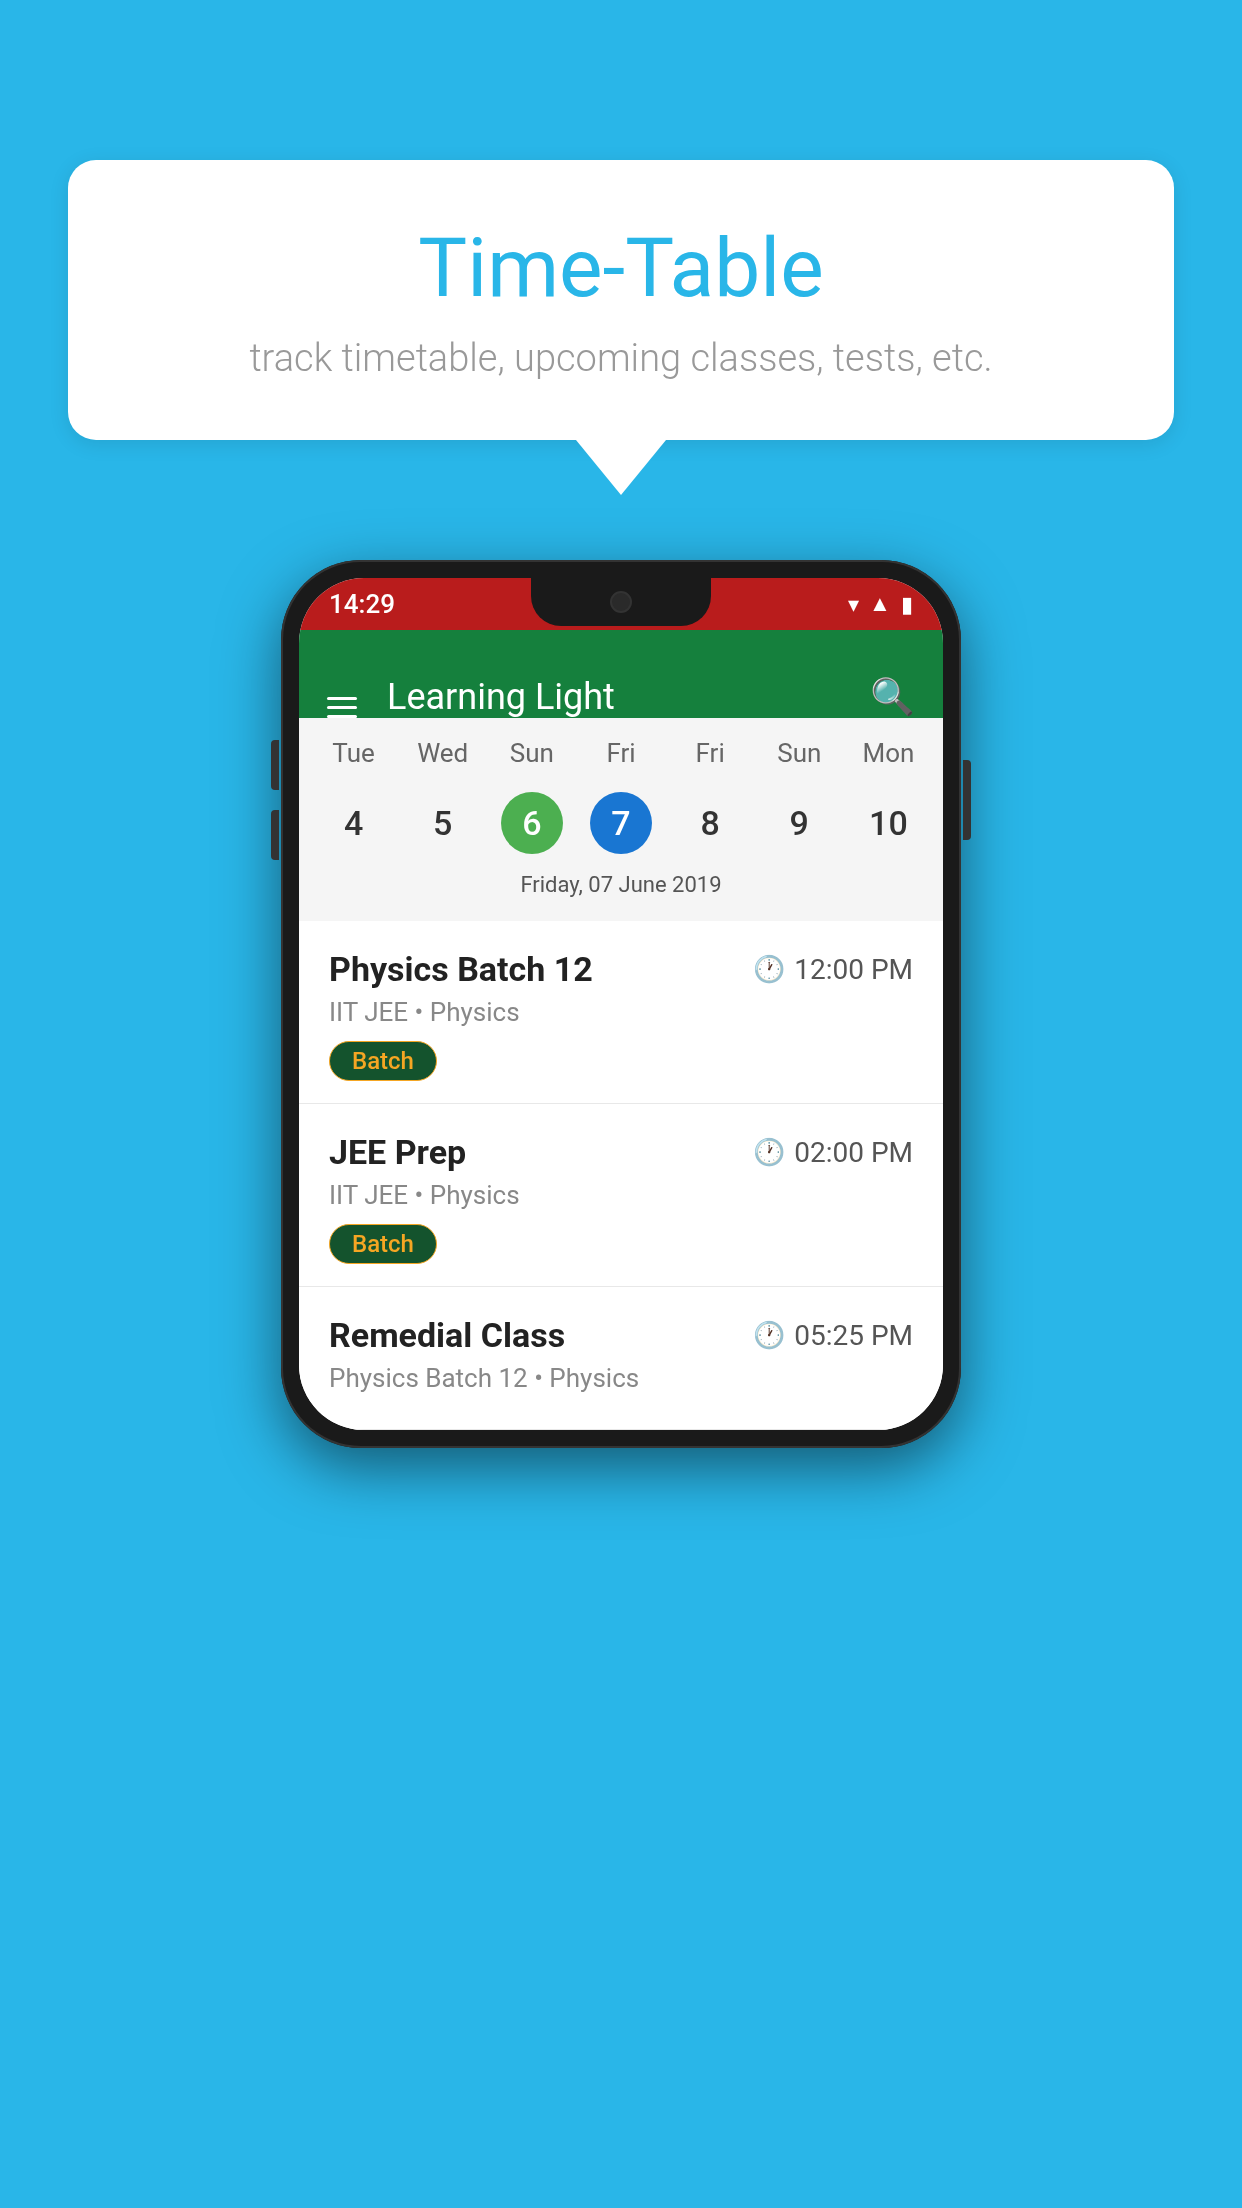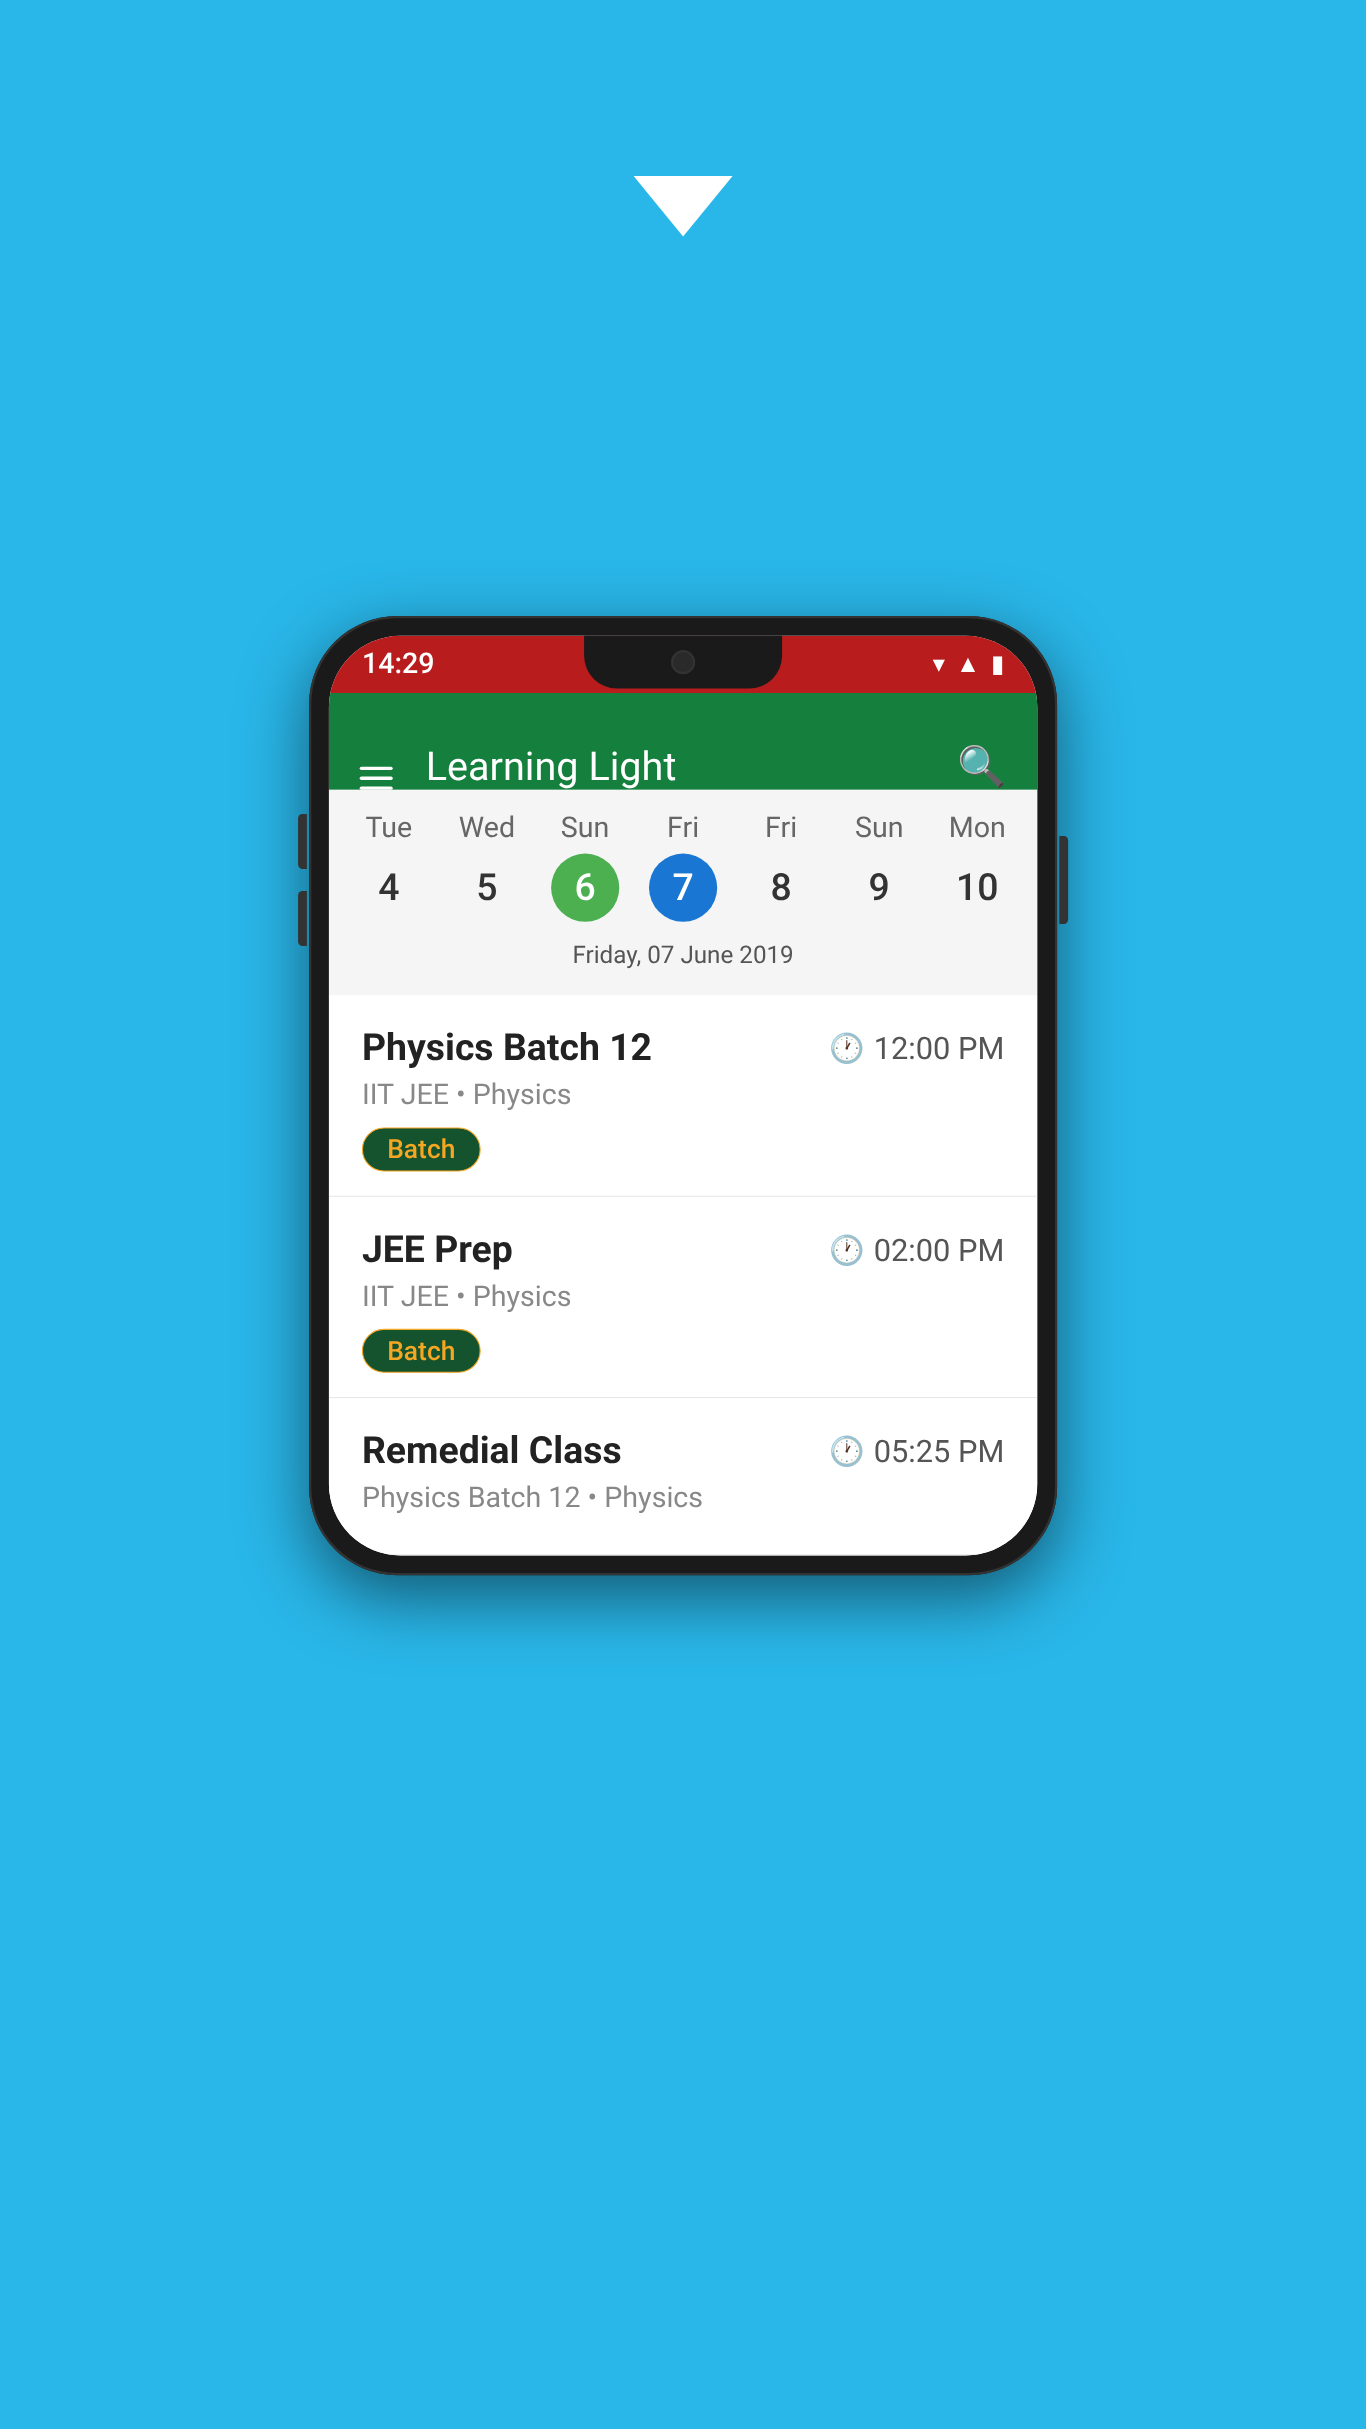--- a/index.html
+++ b/index.html
@@ -179,21 +179,21 @@
     .calendar-days-row {
       display: flex;
       justify-content: space-around;
       margin-bottom: 10px;
     }
 
     .calendar-day-col {
       display: flex;
       flex-direction: column;
       align-items: center;
-      gap: 8px;
+      gap: 24px;
       width: 80px;
     }
 
     .day-name {
       font-size: 26px;
       color: #666;
       font-weight: 400;
     }
 
     .day-num {
@@ -305,20 +305,24 @@
       width: 8px;
       height: 80px;
       background: #333;
       border-radius: 0 4px 4px 0;
     }
   </style>
 </head>
 <body>
 
 <div class="speech-bubble-container">
+  <div class="speech-bubble">
+    <div class="speech-bubble-title">Time-Table</div>
+    <div class="speech-bubble-subtitle">track timetable, upcoming classes, tests, etc.</div>
+  </div>
   <div class="speech-bubble-pointer"></div>
 </div>
 
 <div class="phone-container">
   <div class="phone-outer">
 
     <div class="phone-btn-vol"></div>
     <div class="phone-btn-vol2"></div>
     <div class="phone-btn-power"></div>
 

